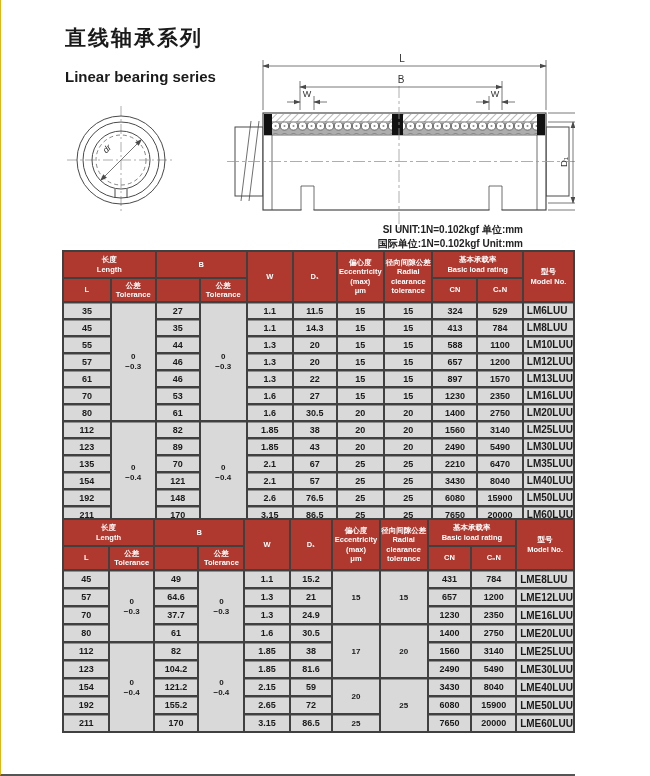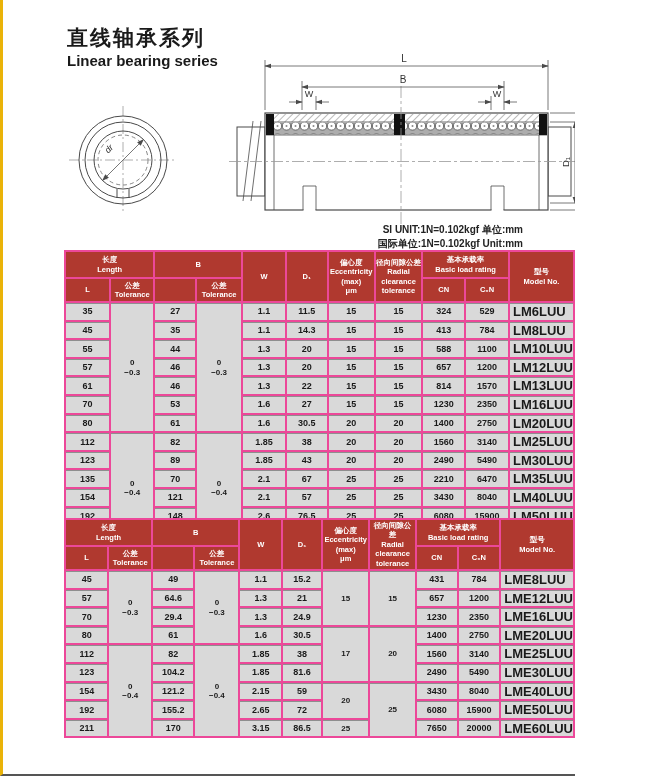--- a/index.html
+++ b/index.html
@@ -1,44 +1,44 @@
 <!DOCTYPE html>
 <html><head>
 <meta charset="utf-8">
 <style>
   html,body{margin:0;padding:0;background:#fff;}
   body{width:650px;height:776px;position:relative;font-family:"Liberation Sans",sans-serif;}
   .page{position:absolute;left:0;top:0;width:575px;height:776px;background:#fff;
-        border-left:3px solid #eab308;border-bottom:2px solid #555;box-sizing:border-box;overflow:hidden;padding-left:26px;}
+        border-left:1px solid #eab308;border-bottom:2px solid #555;box-sizing:border-box;overflow:hidden;padding-left:26px;}
 
   .title-block{position:absolute;left:64px;top:24px;}
   .title-zh{font-size:21px;font-weight:bold;color:#1a1a1a;letter-spacing:2px;}
-  .title-en{font-size:15px;font-weight:bold;color:#1a1a1a;margin-top:0;}
+  .title-en{font-size:15px;font-weight:bold;color:#1a1a1a;margin-top:16px;}
 
   .units{position:absolute;right:52px;top:223px;text-align:right;font-size:10px;
          font-weight:bold;color:#222;line-height:1.4;}
 
   .side-tab{position:absolute;left:612px;top:106px;width:38px;height:122px;background:#b0392f;
             color:#fff;display:flex;align-items:center;justify-content:center;}
   .side-tab span{writing-mode:vertical-rl;text-orientation:upright;font-size:14px;font-weight:bold;
             letter-spacing:5px;line-height:1;}
 
   svg text{font-family:"Liberation Sans",sans-serif;}
 
-  table{border-collapse:separate;border-spacing:2px;table-layout:fixed;position:absolute;left:61px;background:#ec4899;}
+  table{border-collapse:separate;border-spacing:2px;table-layout:fixed;position:absolute;left:61px;background:#404040;}
   #t1{top:250px;} #t2{top:518px;}
   th{background:#b0392f;color:#fff;font-size:7.5px;font-weight:bold;white-space:pre-line;
      line-height:1.25;padding:0;text-align:center;vertical-align:middle;}
   thead tr:first-child th{height:25px;}
   thead tr:last-child th{height:22px;}
   td{background:#d9d9d9;border-top:1px solid #8e8e8e;font-size:9px;font-weight:bold;color:#1a1a1a;
      text-align:center;vertical-align:middle;white-space:pre-line;line-height:1.2;padding:0;}
   #t1 td{height:14px;} #t2 td{height:15px;}
   td.tol{font-size:8px;}
-  td.c-model{text-align:left;padding-left:3px;font-size:13px;}
+  td.c-model{text-align:left;padding-left:3px;font-size:10px;}
 </style>
 </head>
 <body>
 
 <div class="page">
 
   <div class="title-block">
     <div class="title-zh">直线轴承系列</div>
     <div class="title-en">Linear bearing series</div>
   </div>
@@ -242,21 +242,21 @@
           <td class="c-C0N">1200</td>
           <td class="c-model">LM12LUU</td>
         </tr>
         <tr>
           <td class="c-L">61</td>
           <td class="c-B">46</td>
           <td class="c-W">1.3</td>
           <td class="c-D1">22</td>
           <td class="c-ecc">15</td>
           <td class="c-radial">15</td>
-          <td class="c-CN">814</td>
+          <td class="c-CN">897</td>
           <td class="c-C0N">1570</td>
           <td class="c-model">LM13LUU</td>
         </tr>
         <tr>
           <td class="c-L">70</td>
           <td class="c-B">53</td>
           <td class="c-W">1.6</td>
           <td class="c-D1">27</td>
           <td class="c-ecc">15</td>
           <td class="c-radial">15</td>
@@ -413,21 +413,21 @@
           <td class="c-L">57</td>
           <td class="c-B">64.6</td>
           <td class="c-W">1.3</td>
           <td class="c-D1">21</td>
           <td class="c-CN">657</td>
           <td class="c-C0N">1200</td>
           <td class="c-model">LME12LUU</td>
         </tr>
         <tr>
           <td class="c-L">70</td>
-          <td class="c-B">29.4</td>
+          <td class="c-B">37.7</td>
           <td class="c-W">1.3</td>
           <td class="c-D1">24.9</td>
           <td class="c-CN">1230</td>
           <td class="c-C0N">2350</td>
           <td class="c-model">LME16LUU</td>
         </tr>
         <tr>
           <td class="c-L">80</td>
           <td class="c-B">61</td>
           <td class="c-W">1.6</td>

